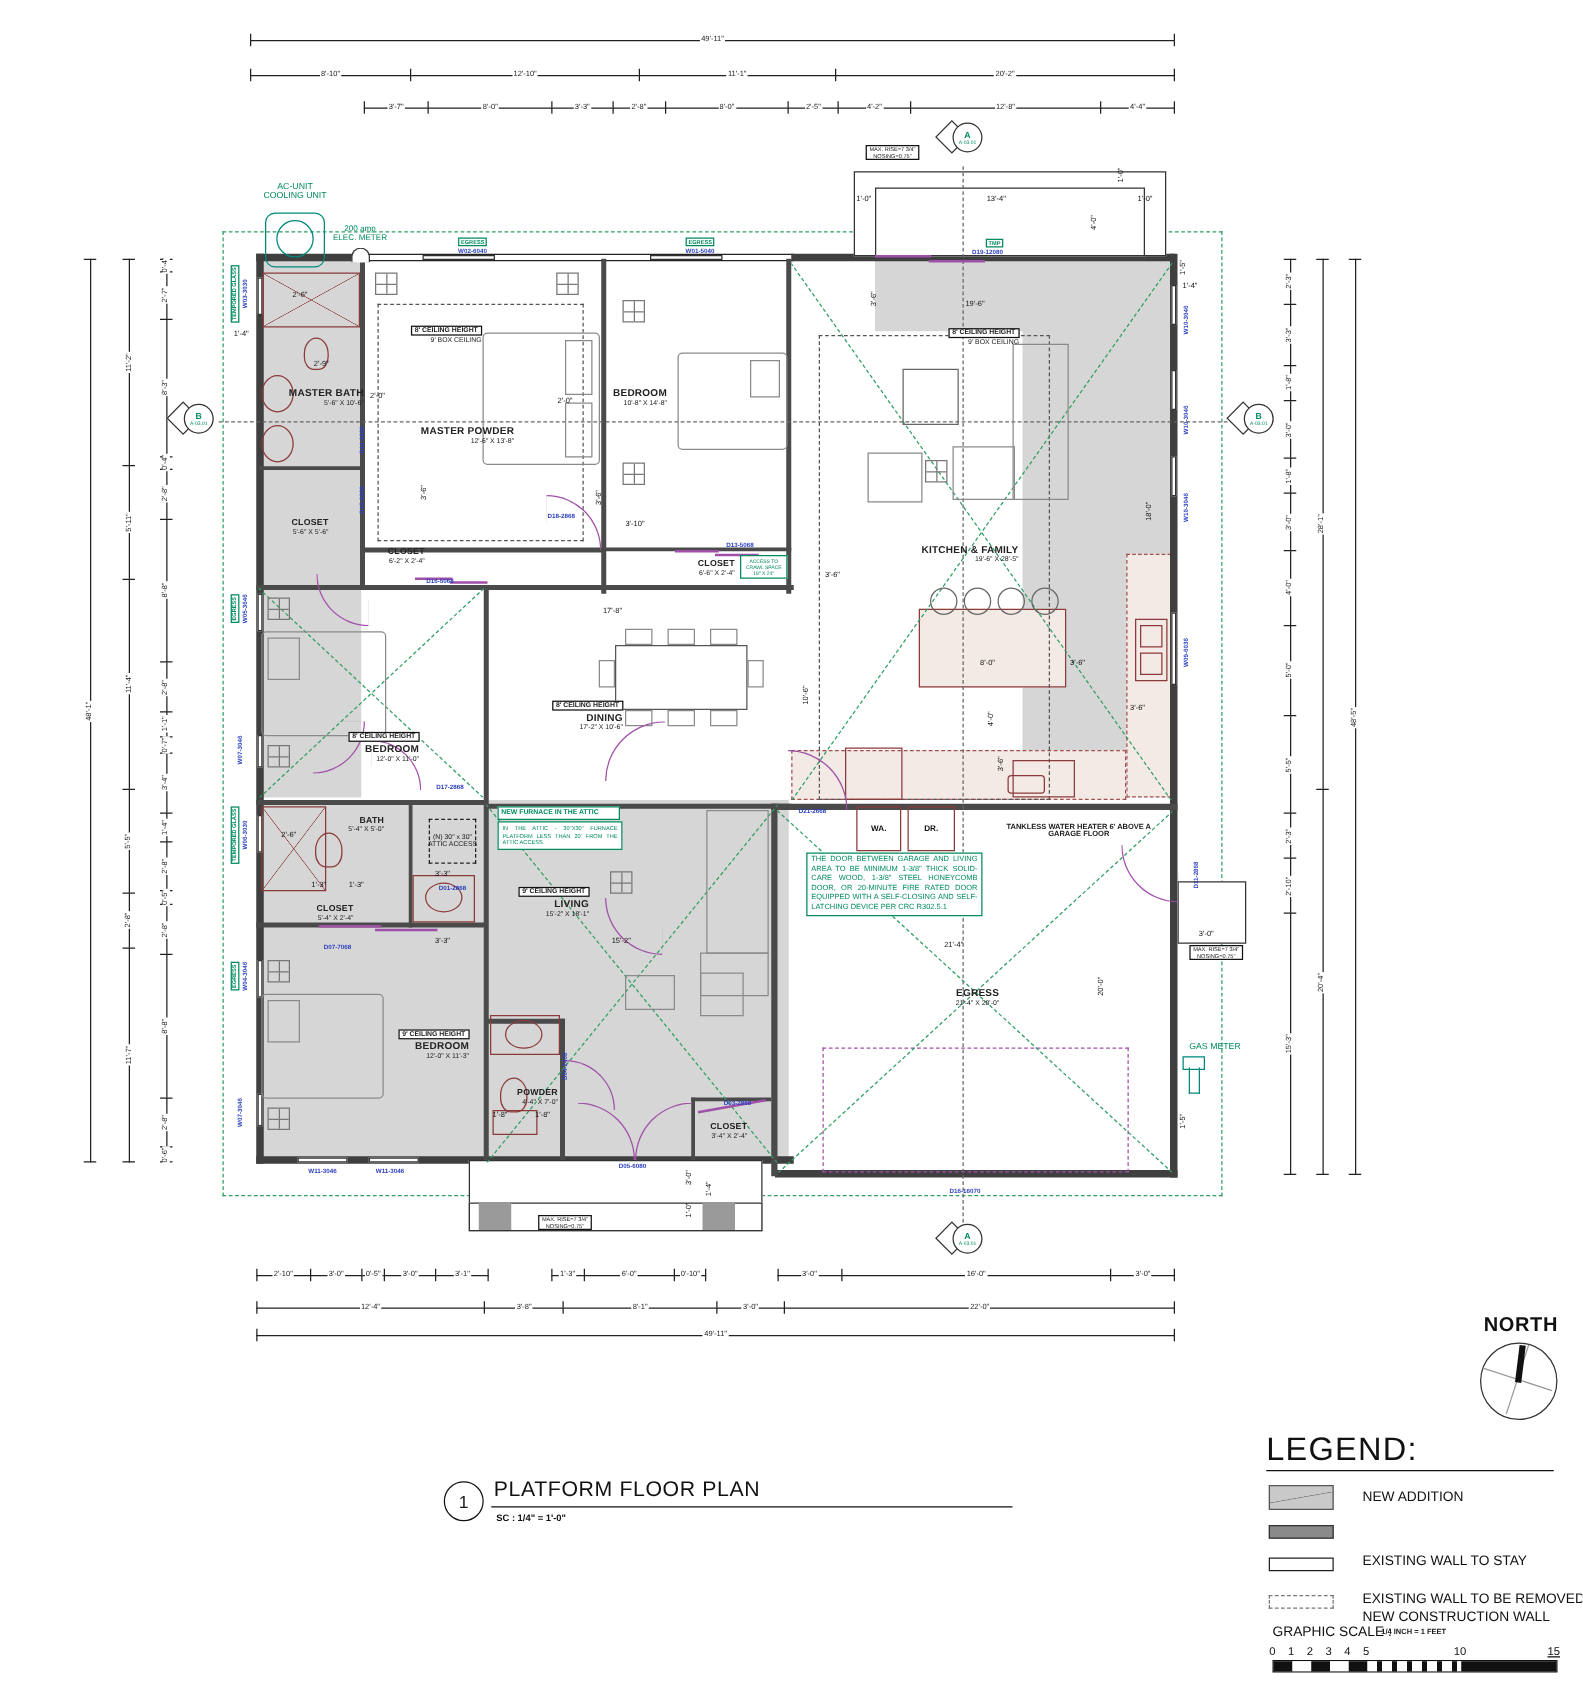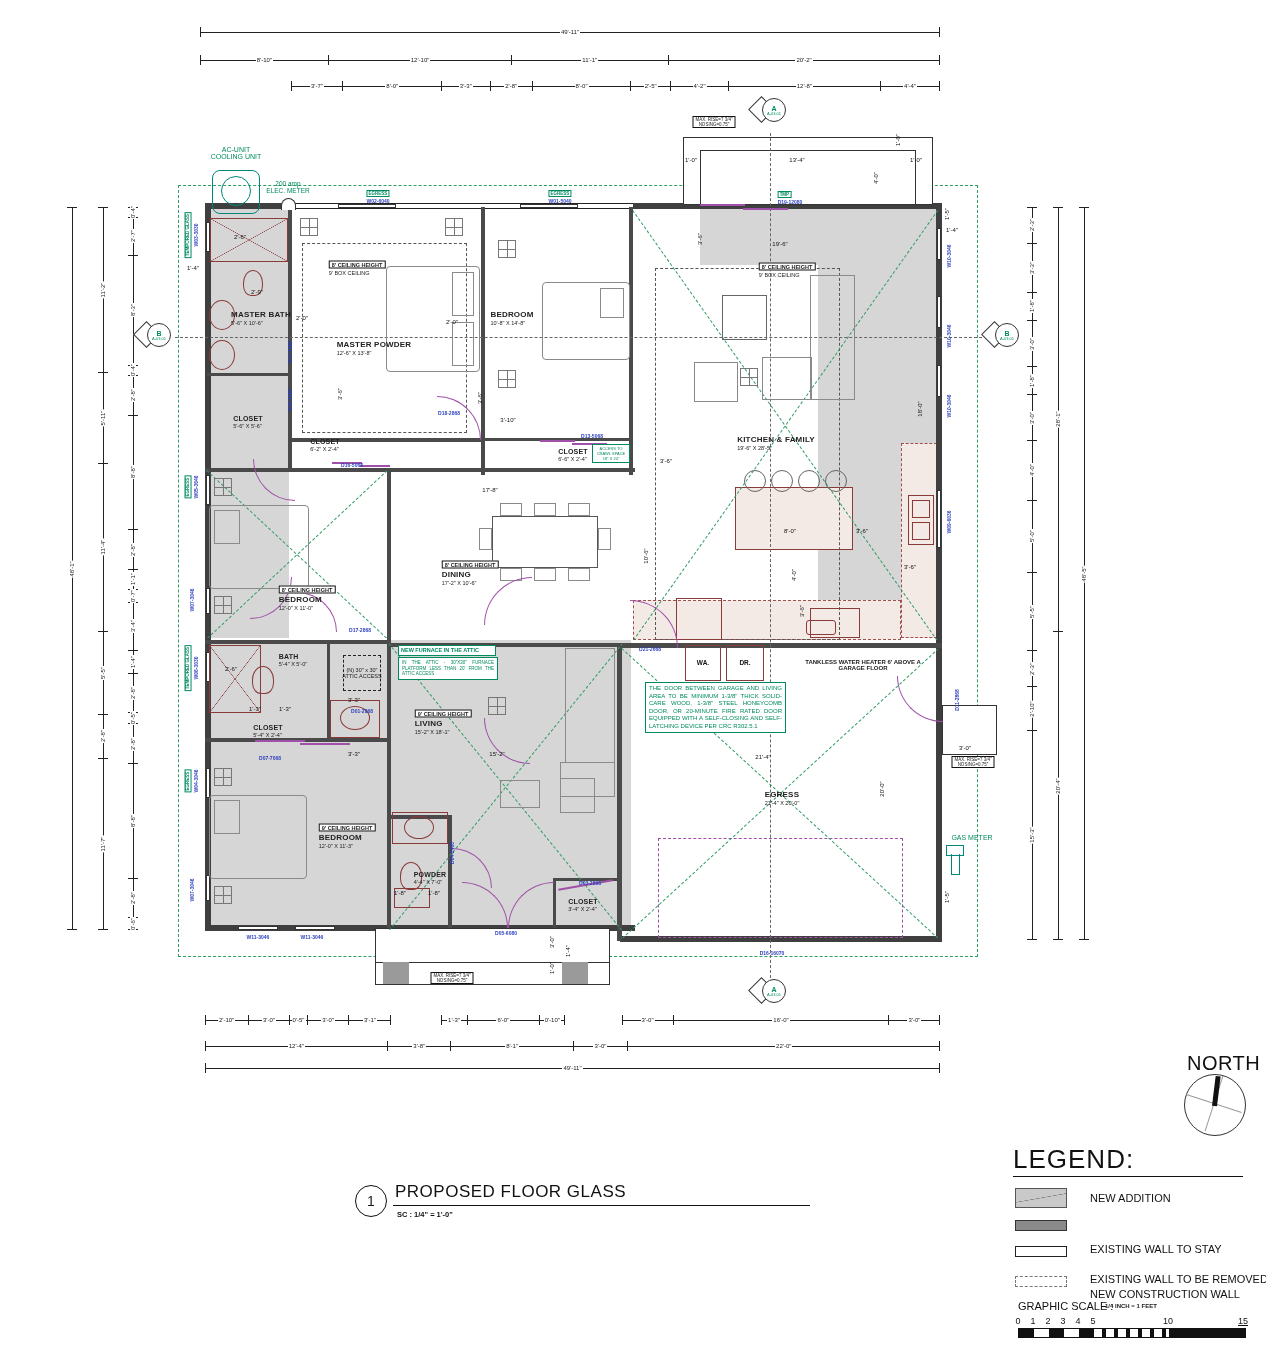--- a/index.html
+++ b/index.html
@@ -19,21 +19,21 @@
   .purple-dash{position:absolute;border:1.5px dashed #a050a8;box-sizing:border-box;}
   .black-dash{position:absolute;border:1px dashed #555;box-sizing:border-box;}
   .thin{position:absolute;border:1px solid #333;box-sizing:border-box;background:#fff;}
   
   .lbl{position:absolute;font-size:6px;line-height:1.1;color:#111;white-space:nowrap;transform:translate(-50%,-50%);z-index:30;}
   .rot{transform:translate(-50%,-50%) rotate(-90deg);}
   .blue{color:#2b3fbf;font-size:5px;font-weight:bold;}
   .grn{color:#008a5f;}
   .gbox{border:1px solid #008a5f;background:#fff;padding:0 1px;font-size:4.5px;color:#008a5f;font-weight:bold;}
   .cbox{border:1px solid #111;font-size:5.5px;font-weight:bold;padding:0 2px;background:#fff;white-space:nowrap;}
-  .rgroup{position:absolute;transform:translate(-50%,-50%);display:flex;flex-direction:column;align-items:flex-start;gap:1px;text-align:center;z-index:30;}
+  .rgroup{position:absolute;transform:translate(-50%,-50%);display:flex;flex-direction:column;align-items:flex-end;gap:1px;text-align:center;z-index:30;}
   .room-name{font-size:8px;font-weight:bold;color:#222;letter-spacing:.2px;white-space:nowrap;}
   .room-size{font-size:5.5px;color:#222;white-space:nowrap;}
   .note-box{position:absolute;border:1px solid #008a5f;color:#008a5f;background:#fff;font-size:6px;line-height:1.25;padding:2px 3px;text-align:justify;z-index:35;}
   .pre{white-space:pre-line;}
   
   .hchain{position:absolute;display:flex;height:12px;z-index:20;}
   .vchain{position:absolute;display:flex;flex-direction:column;width:12px;z-index:20;}
   .hchain .seg{position:relative;display:flex;align-items:center;justify-content:center;min-width:0;}
   .vchain .seg{position:relative;display:flex;align-items:center;justify-content:center;min-height:0;}
   .hchain .seg::before{content:"";position:absolute;left:0;right:0;top:50%;height:1px;background:#222;}
@@ -736,21 +736,21 @@
     </div>
   </div>
   <div class="marker" style="left:1003px;top:337px;">
     <div class="dia"></div>
     <div class="cir">
       <span class="cl">B</span>
       <span class="cs">A-03.01</span>
     </div>
   </div>
 
-  <span class="plan-title" style="left:1187px;top:1052px;font-size:20px;">NORTH</span>
+  <span class="plan-title" style="left:1187px;top:1052px;font-size:16px;font-weight:bold;">NORTH</span>
   <div class="north-circle" style="left:1184px;top:1074px;"></div>
   <div class="north-cross" style="left:1185px;top:1103px;transform:rotate(18deg);"></div>
   <div class="north-cross" style="left:1185px;top:1103px;transform:rotate(108deg);"></div>
   <div class="north-needle" style="left:1212px;top:1076px;"></div>
 
   <span class="legend-title" style="left:1013px;top:1144px;">LEGEND:</span>
   <div class="hline" style="left:1013px;top:1176px;width:230px;"></div>
   <div class="abs" style="left:1015px;top:1188px;width:50px;height:18px;background:#c9c9c9;border:1px solid #555;
        background-image:linear-gradient(170deg,transparent 48%,#888 49%,#888 50%,transparent 52%);"></div>
   <span class="leg-item-label abs" style="left:1090px;top:1192px;">NEW ADDITION</span>
@@ -776,17 +776,17 @@
     <div style="width:15px;background:#111;"></div>
     <div style="width:15px;background:#fff;"></div>
     <div style="width:15px;background:#111;"></div>
     <div style="width:75px;background:repeating-linear-gradient(90deg,#fff 0 8px,#111 8px 12px);"></div>
     <div style="width:76px;background:#111;"></div>
   </div>
 
   <div class="title-circle" style="left:355px;top:1185px;">
     <span>1</span>
   </div>
-  <span class="plan-title" style="left:395px;top:1182px;">PROPOSED FLOOR GLASS</span>
+  <span class="plan-title" style="left:395px;top:1182px;">PLATFORM FLOOR PLAN</span>
   <div class="hline" style="left:393px;top:1205px;width:417px;"></div>
   <span class="plan-scale" style="left:397px;top:1210px;">SC : 1/4" = 1'-0"</span>
 
 </div>
 
 </body></html>

